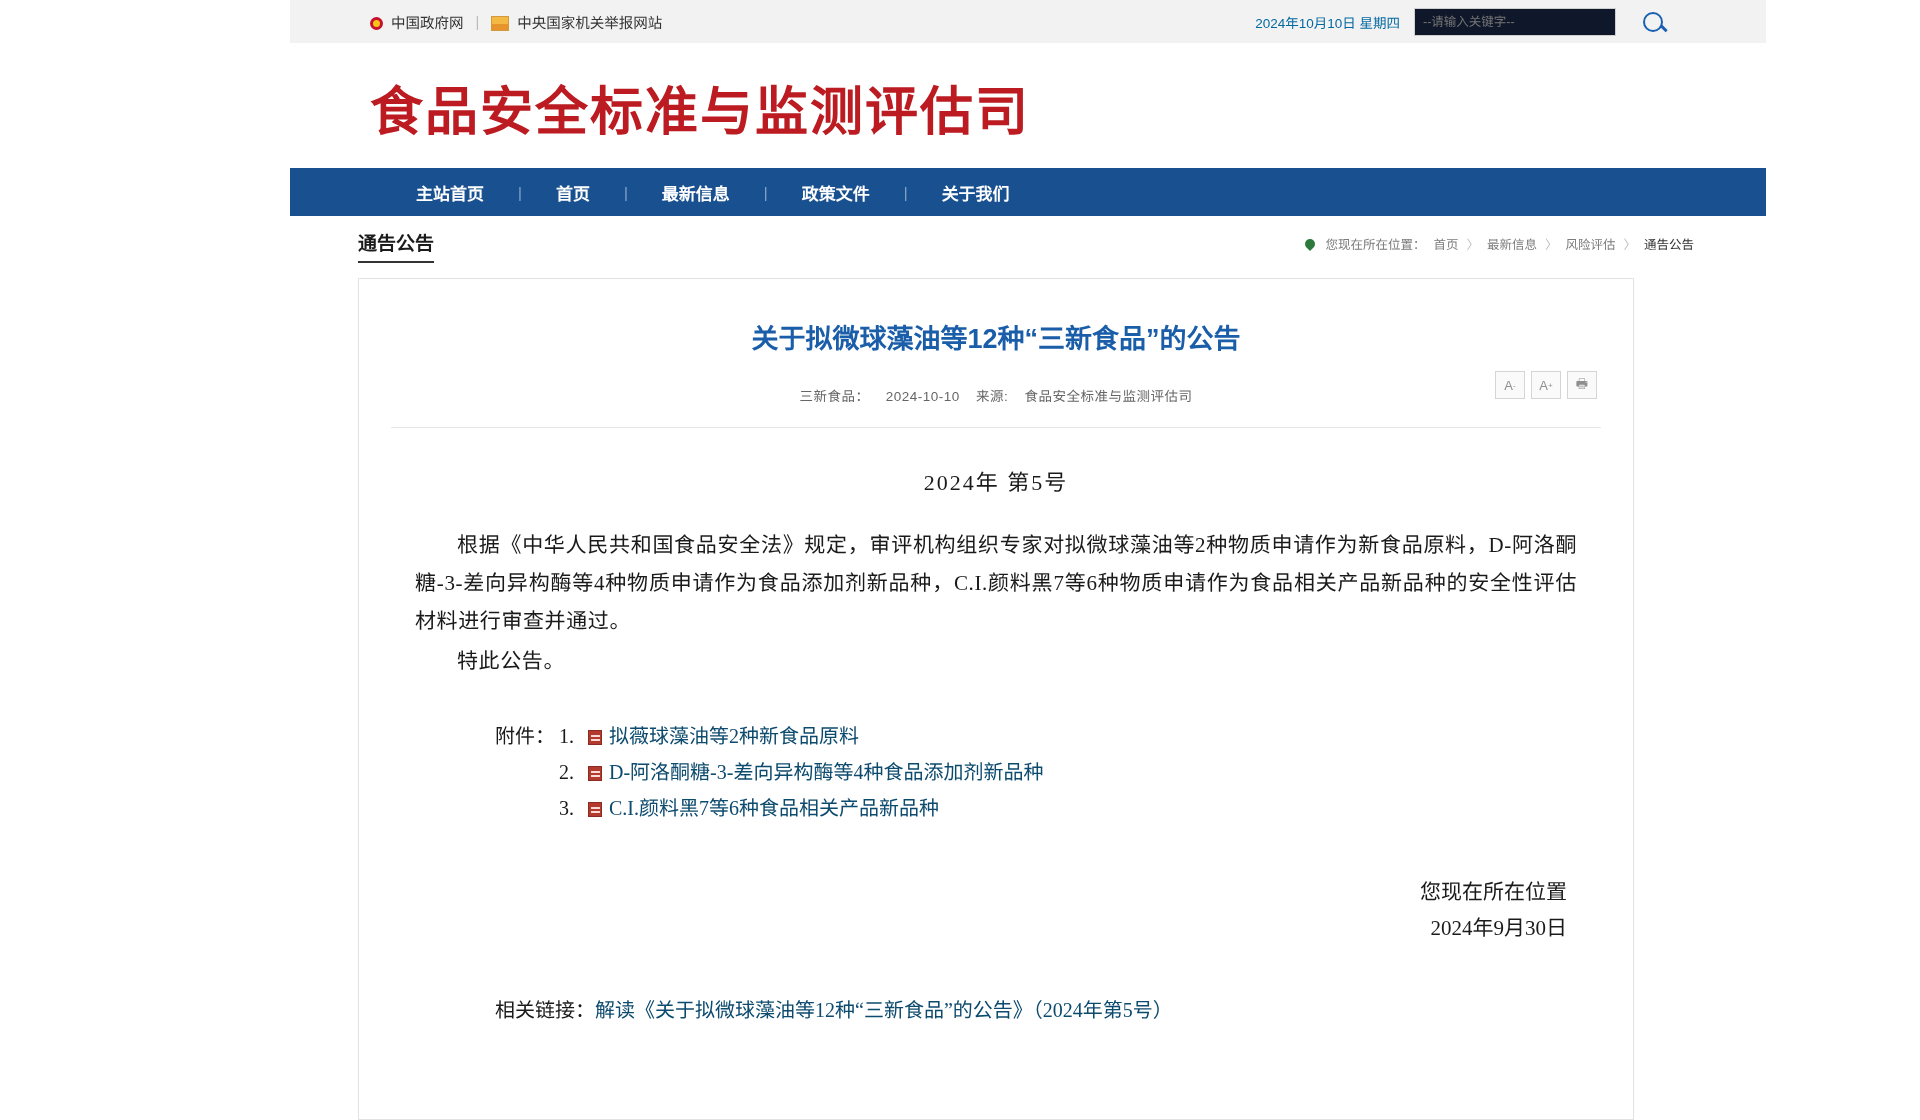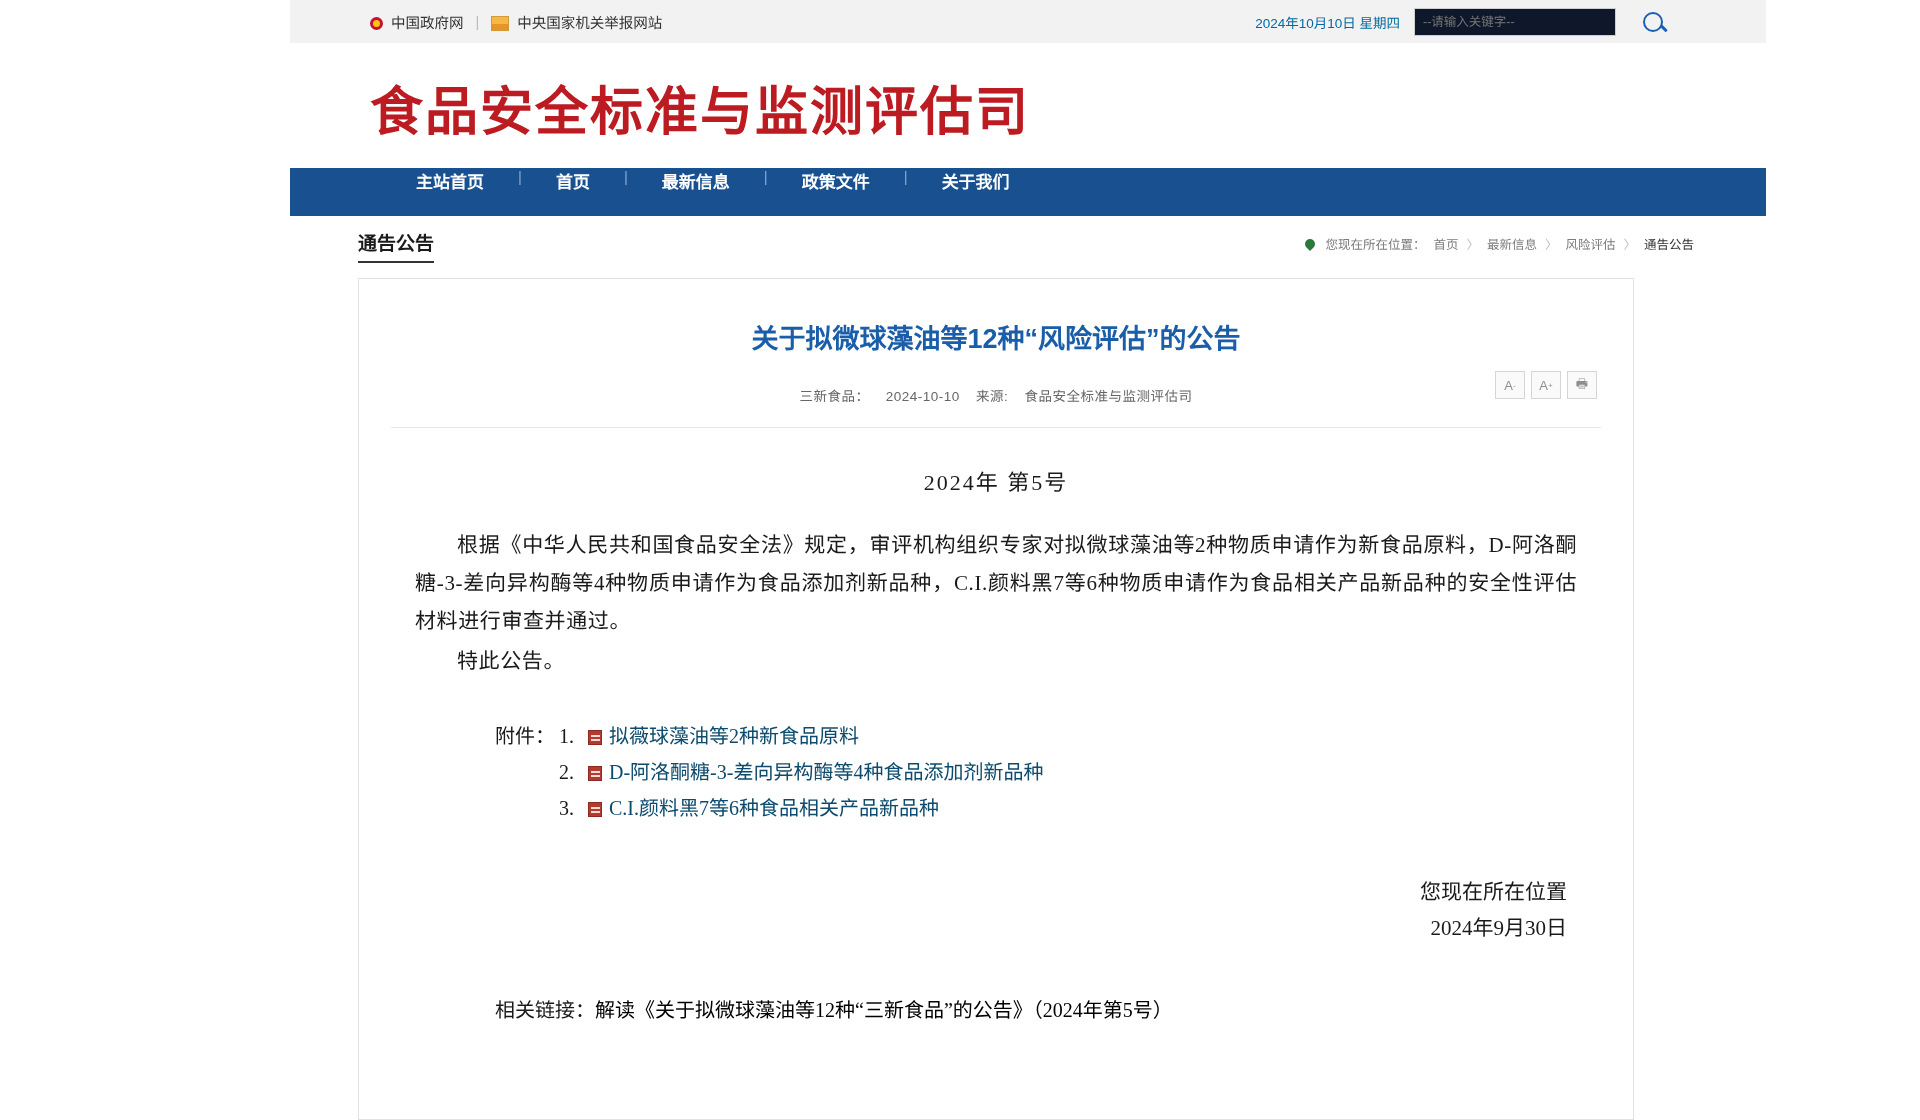--- a/index.html
+++ b/index.html
@@ -139,21 +139,21 @@
     white-space: nowrap;
   }
 
   
   .nav {
     position: absolute;
     left: 0; top: 168px;
     width: 1476px; height: 48px;
     background: #19508f;
     display: flex;
-    align-items: flex-start;
+    align-items: center;
     padding-left: 92px;
     box-sizing: border-box;
     gap: 0;
   }
   .nav-item {
     color: #ffffff;
     font-size: 17px;
     font-weight: bold;
     padding: 0 34px;
     text-decoration: none;
@@ -311,21 +311,21 @@
     font-size: 21px;
     line-height: 36px;
     padding-right: 10px;
   }
   .related {
     margin-top: 48px;
     font-size: 20px;
     padding-left: 4em;
     white-space: nowrap;
   }
-  .related a { color: #000000; text-decoration: none; }
+  .related a { color: #0c4a6e; text-decoration: none; }
 </style>
 </head>
 <body>
 
 <div id="page">
   <div class="frame">
 
     <div class="topbar">
       <div class="topbar-left">
         <span class="gov-dot"></span>
@@ -370,21 +370,21 @@
         <span class="arr">〉</span>
         <a href="#">最新信息</a>
         <span class="arr">〉</span>
         <a href="#">风险评估</a>
         <span class="arr">〉</span>
         <span class="cur">通告公告</span>
       </div>
     </div>
 
     <div class="card">
-      <div class="art-title">关于拟微球藻油等12种“风险评估”的公告</div>
+      <div class="art-title">关于拟微球藻油等12种“三新食品”的公告</div>
 
       <div class="meta">
         <span>三新食品：</span>
         <span>2024-10-10</span>
         <span>来源:</span>
         <span>食品安全标准与监测评估司</span>
       </div>
 
       <div class="toolbtns">
         <div class="tbtn">

